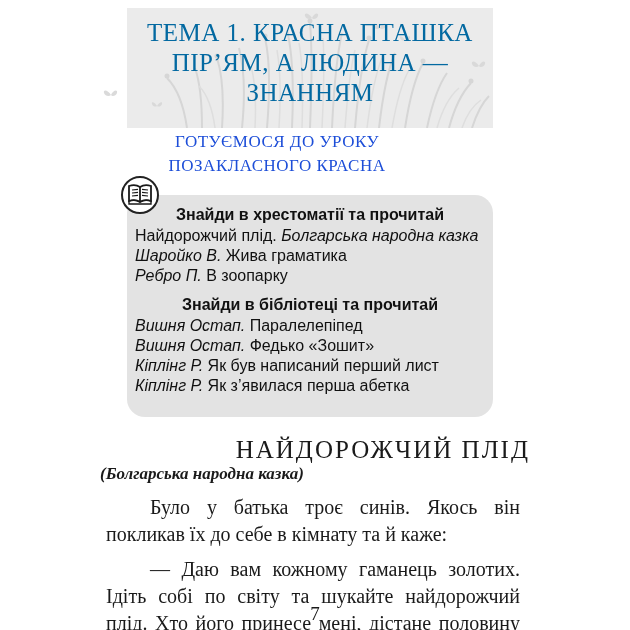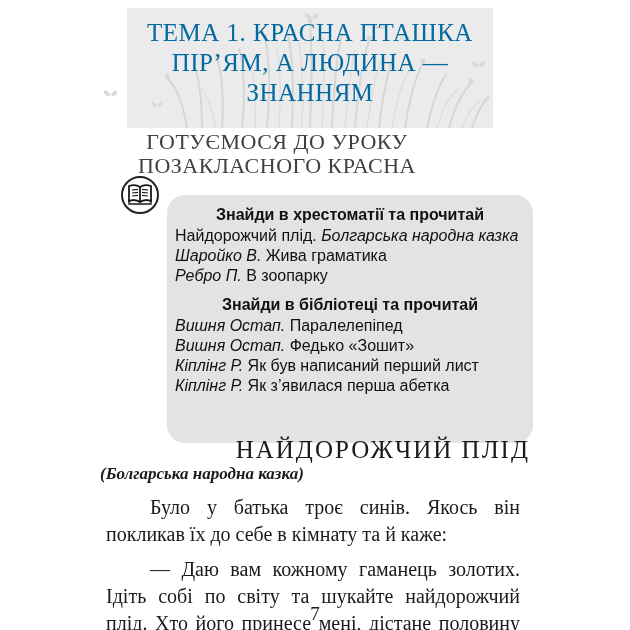--- a/index.html
+++ b/index.html
@@ -14,35 +14,34 @@
   }
   .banner-decor{position:absolute;left:0;top:0;width:366px;height:120px;}
   .banner-text{
     position:relative;z-index:2;padding-top:10px;text-align:center;
     font-size:25px;line-height:30px;letter-spacing:.5px;color:#0369a1;
   }
   .outside-butterfly{position:absolute;left:103px;top:88px;z-index:1;}
   
   .section-heading{
     position:absolute;left:0;top:130px;width:554px;text-align:center;
-    font-size:22px;line-height:24px;letter-spacing:.5px;color:#404040;
+    font-size:17px;line-height:24px;letter-spacing:.5px;color:#1d4ed8;
   }
   
   .icon-circle{
     position:absolute;left:121px;top:176px;width:38px;height:38px;z-index:3;
     background:#fff;border:2px solid #222;border-radius:50%;
     box-sizing:border-box;display:flex;align-items:center;justify-content:center;
   }
   .reading-box{
-    position:absolute;left:127px;top:195px;width:366px;height:248px;
+    position:absolute;left:127px;top:195px;width:366px;height:222px;
     background:#e3e3e3;border-radius:18px;box-sizing:border-box;
     padding:10px 8px 8px 8px;
     font-family:"Liberation Sans",sans-serif;font-size:16px;line-height:20px;
     color:#111;
-    margin-left:40px;
   }
   .box-section{margin-bottom:9px;}
   .box-heading{font-weight:bold;text-align:center;margin-bottom:1px;}
   .box-item{white-space:nowrap;}
   .box-item .it{font-style:italic;}
   
   .story-title{
     position:absolute;left:100px;top:436px;width:430px;text-align:right;
     font-size:25px;letter-spacing:2px;color:#1a1a1a;
   }

